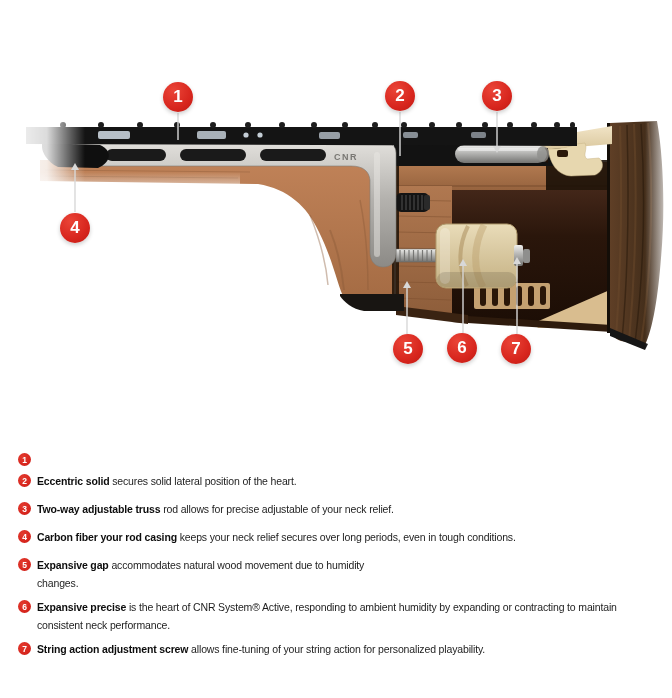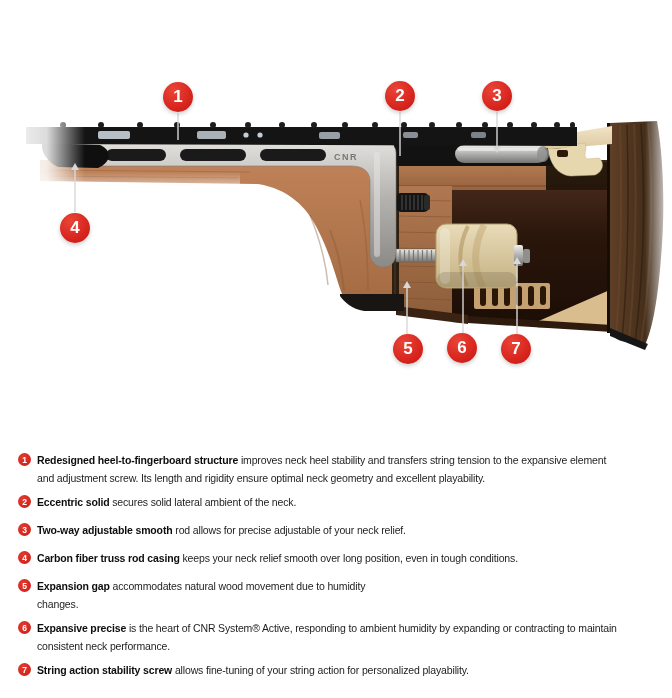--- a/index.html
+++ b/index.html
@@ -287,71 +287,66 @@
   <div class="marker m3">3</div>
   <div class="marker m4">4</div>
   <div class="marker m5">5</div>
   <div class="marker m6">6</div>
   <div class="marker m7">7</div>
 
   <div class="legend">
 
     <div class="legend-item two">
       <span class="bullet">1</span>
-      <div class="legend-text">
-        <b>Redesigned heel-to-fingerboard structure</b>
-        <span class="legend-rest">improves neck heel stability and transfers string tension to the expansive element
-and adjustment screw. Its length and rigidity ensure optimal neck geometry and excellent playability.</span>
-      </div>
     </div>
 
     <div class="legend-item">
       <span class="bullet">2</span>
       <div class="legend-text">
         <b>Eccentric solid</b>
-        <span class="legend-rest">secures solid lateral ambient of the neck.</span>
+        <span class="legend-rest">secures solid lateral position of the heart.</span>
       </div>
     </div>
 
     <div class="legend-item">
       <span class="bullet">3</span>
       <div class="legend-text">
-        <b>Two-way adjustable smooth</b>
+        <b>Two-way adjustable truss</b>
         <span class="legend-rest">rod allows for precise adjustable of your neck relief.</span>
       </div>
     </div>
 
     <div class="legend-item">
       <span class="bullet">4</span>
       <div class="legend-text">
-        <b>Carbon fiber truss rod casing</b>
-        <span class="legend-rest">keeps your neck relief smooth over long position, even in tough conditions.</span>
+        <b>Carbon fiber your rod casing</b>
+        <span class="legend-rest">keeps your neck relief secures over long periods, even in tough conditions.</span>
       </div>
     </div>
 
     <div class="legend-item two">
       <span class="bullet">5</span>
       <div class="legend-text">
-        <b>Expansion gap</b>
+        <b>Expansive gap</b>
         <span class="legend-rest">accommodates natural wood movement due to humidity
 changes.</span>
       </div>
     </div>
 
     <div class="legend-item two">
       <span class="bullet">6</span>
       <div class="legend-text">
         <b>Expansive precise</b>
         <span class="legend-rest">is the heart of CNR System® Active, responding to ambient humidity by expanding or contracting to maintain
 consistent neck performance.</span>
       </div>
     </div>
 
     <div class="legend-item">
       <span class="bullet">7</span>
       <div class="legend-text">
-        <b>String action stability screw</b>
+        <b>String action adjustment screw</b>
         <span class="legend-rest">allows fine-tuning of your string action for personalized playability.</span>
       </div>
     </div>
 
   </div>
 </div>
 
 </body></html>

